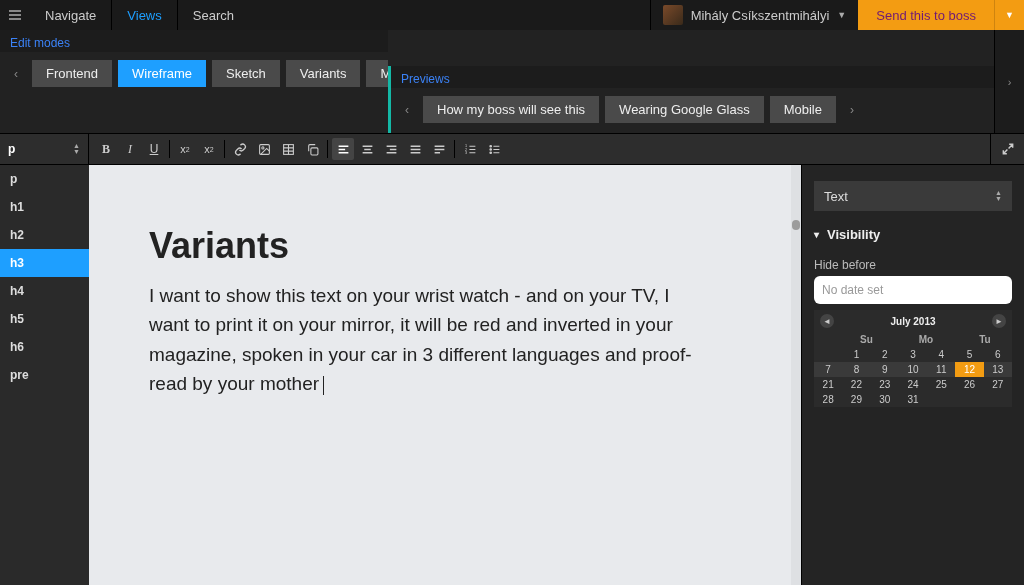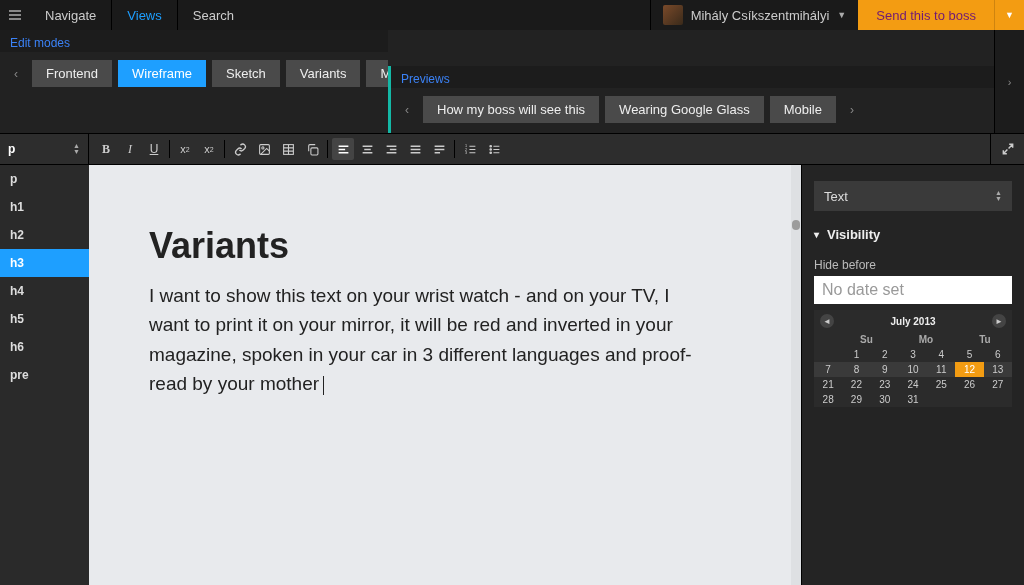--- a/index.html
+++ b/index.html
@@ -57,21 +57,21 @@
   .scroll-thumb { position: absolute; top: 55px; width: 8px; left:1px; height: 10px; background: #9c9c9c; border-radius: 4px; }
 
   
   .inspector { width: 223px; background: #242424; display: flex; flex-direction: column; border-left: 1px solid #000; }
   .insp-top-pad { height: 16px; }
   .insp-select { margin: 0 12px 10px; background: #3a3a3a; height: 30px; display: flex; align-items: center; justify-content: space-between; padding: 0 10px; color: #ddd; cursor: pointer; font-size: 13px; gap: 24px; }
   .sel-arrows { display:flex; flex-direction:column; font-size:7px; line-height:6px; color:#aaa;}
   .insp-section { padding: 6px 12px; display: flex; align-items: center; gap: 8px; font-weight: 600; color: #eee; cursor: pointer; }
   .insp-section .chev-d { font-size: 10px; }
   .insp-label { padding: 10px 12px 4px; font-size: 12px; color: #bbb; }
-  .date-input { margin: 0 12px 6px; height: 28px; background: #fff; color: #333; padding: 0 8px; display: flex; align-items: center; font-size: 16px;}
+  .date-input { margin: 0 12px 6px; height: 28px; background: #fff; color: #333; padding: 0 8px; display: flex; align-items: center; font-size: 12px; border-radius: 6px;}
   .date-input.placeholder { color: #999; }
 
   
   .calendar { margin: 0 12px 10px; background: #2b2b2b; font-size: 10px; color: #ccc; }
   .cal-head { display: flex; align-items: center; justify-content: space-between; padding: 4px 6px; font-weight: bold; color: #eee; }
   .cal-nav { width: 14px; height: 14px; background: #444; border-radius: 50%; display: flex; align-items: center; justify-content: center; cursor: pointer; font-size: 8px; color:#ccc;}
   .cal-row { display: flex; }
   .cal-cell { flex: 1; text-align: center; padding: 2px 0; }
   .cal-drow .cal-cell { color: #aaa; font-weight: bold; margin-left: 46px; }
   .cal-body .cal-cell { cursor: pointer; color:#ccc; }

